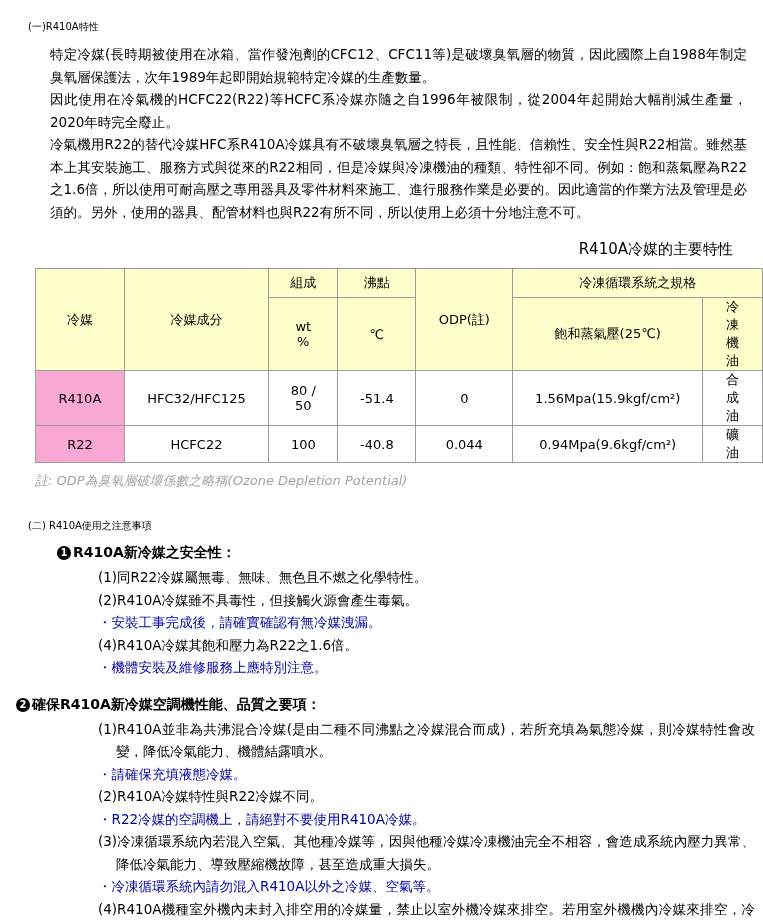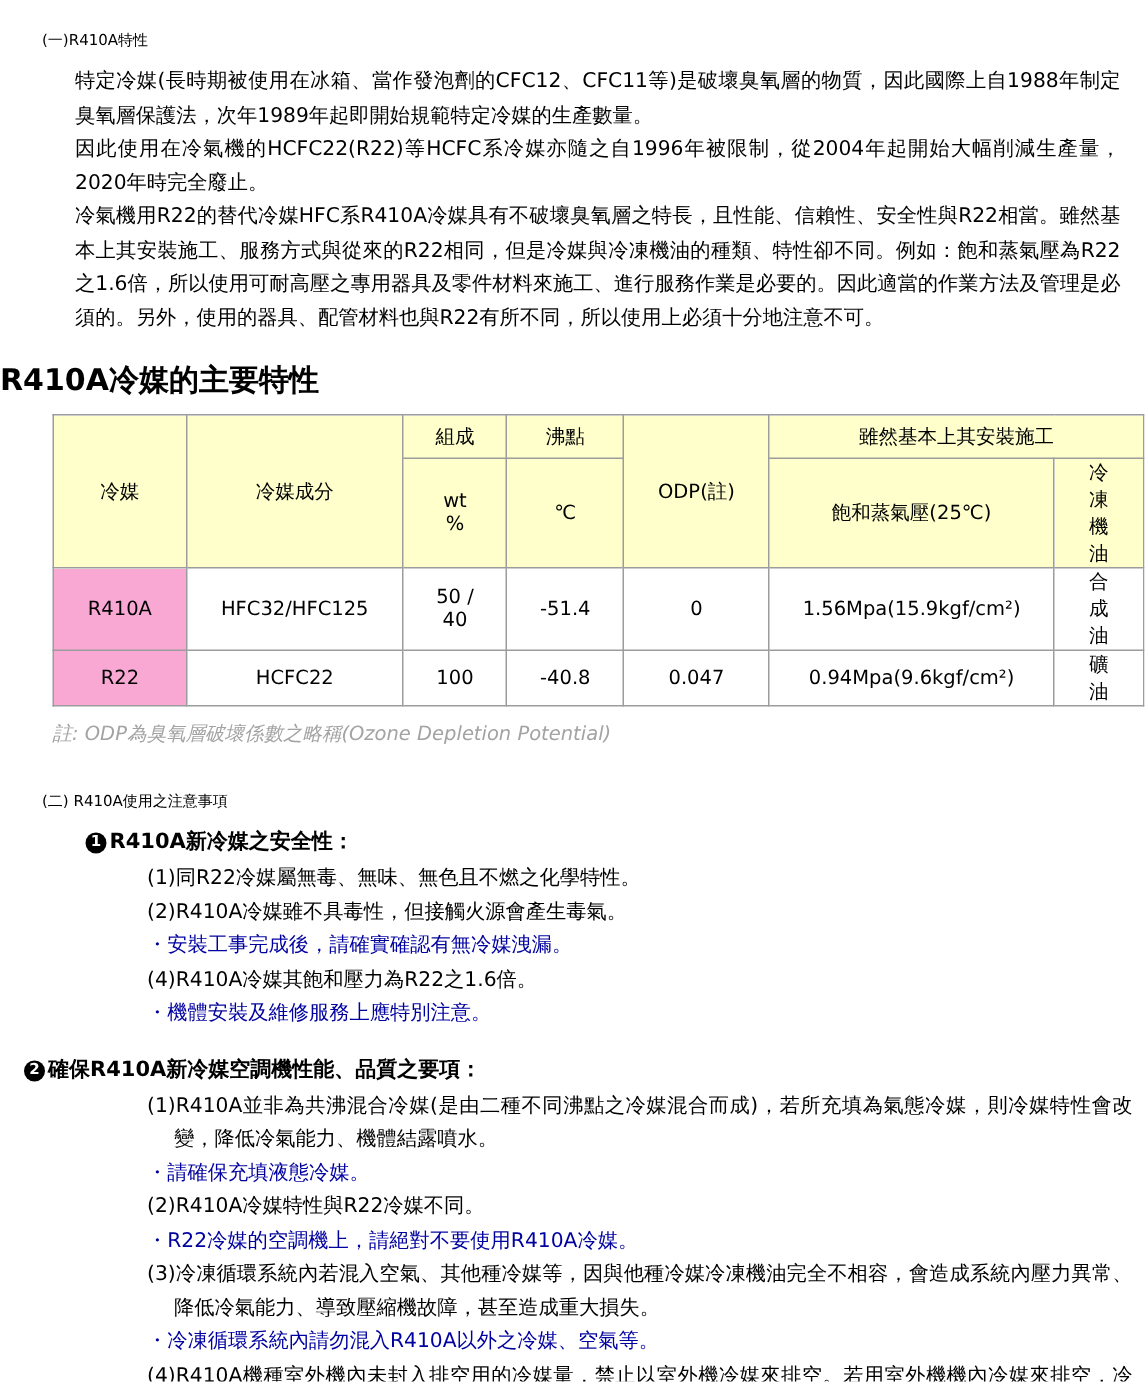--- a/index.html
+++ b/index.html
@@ -4,21 +4,21 @@
 <style>
   html,body{margin:0;padding:0;}
   body{
     width:763px;height:921px;background:#ffffff;color:#000;
     font-family:"DejaVu Sans","Liberation Sans",sans-serif;
     overflow:hidden;
   }
   .page{padding-top:20px;}
   .sec-title{font-size:10px;font-weight:normal;margin:0 0 9px 28px;}
   .para{font-size:13.5px;line-height:22.5px;margin:0 16px 0 50px;text-align:justify;}
-  .tbl-title{font-size:20px;font-weight:bold;text-align:left;margin:17px 30px 9px 0;}
+  .tbl-title{font-size:15px;font-weight:normal;text-align:right;margin:17px 30px 9px 0;}
   table.spec{border-collapse:collapse;margin-left:35px;table-layout:fixed;}
   .spec th,.spec td{border:1px solid #9c9c9c;text-align:center;font-size:13px;font-weight:normal;padding:0 21px;overflow:hidden;}
   .spec th{background:#FFFFCC;height:28px;}
   .spec td{height:33px;background:#ffffff;}
   .spec td.firstcol{background:#f9a8d4;}
   .c1{width:94px}.c2{width:147px}.c3{width:49px}.c4{width:54px}.c5{width:97px}.c6{width:173px}.c7{width:76px}
   .tbl-note{color:#A3A3A3;font-size:13px;margin:9px 0 0 35px;font-style:italic;}
   .sec2{margin-top:29px;margin-bottom:0;}
   .sub-head{font-size:14px;font-weight:bold;margin:11px 0 4px 57px;}
   .sub-head.second{margin-top:17px;margin-left:16px;}
@@ -41,43 +41,43 @@
   <div class="tbl-title">R410A冷媒的主要特性</div>
 
   <table class="spec">
     <tbody>
         <tr>
       <th class="c1" rowspan="2">冷媒</th>
       <th class="c2" rowspan="2">冷媒成分</th>
       <th class="c3">組成</th>
       <th class="c4">沸點</th>
       <th class="c5" rowspan="2">ODP(註)</th>
-      <th colspan="2">雖然基本上其安裝施工</th>
+      <th colspan="2">冷凍循環系統之規格</th>
     </tr>
     <tr>
       <th class="c3">wt %</th>
       <th class="c4">℃</th>
       <th class="c6">飽和蒸氣壓(25℃)</th>
       <th class="c7">冷凍機油</th>
     </tr>
     <tr>
       <td class="firstcol">R410A</td>
       <td>HFC32/HFC125</td>
-      <td>50 / 40</td>
+      <td>80 / 50</td>
       <td>-51.4</td>
       <td>0</td>
       <td>1.56Mpa(15.9kgf/cm²)</td>
       <td>合成油</td>
     </tr>
     <tr>
       <td class="firstcol">R22</td>
       <td>HCFC22</td>
       <td>100</td>
       <td>-40.8</td>
-      <td>0.047</td>
+      <td>0.044</td>
       <td>0.94Mpa(9.6kgf/cm²)</td>
       <td>礦油</td>
     </tr>
   </tbody>
     </table>
 
   <div class="tbl-note">註: ODP為臭氧層破壞係數之略稱(Ozone Depletion Potential)</div>
 
   <h2 class="sec-title sec2">(二) R410A使用之注意事項</h2>
 

